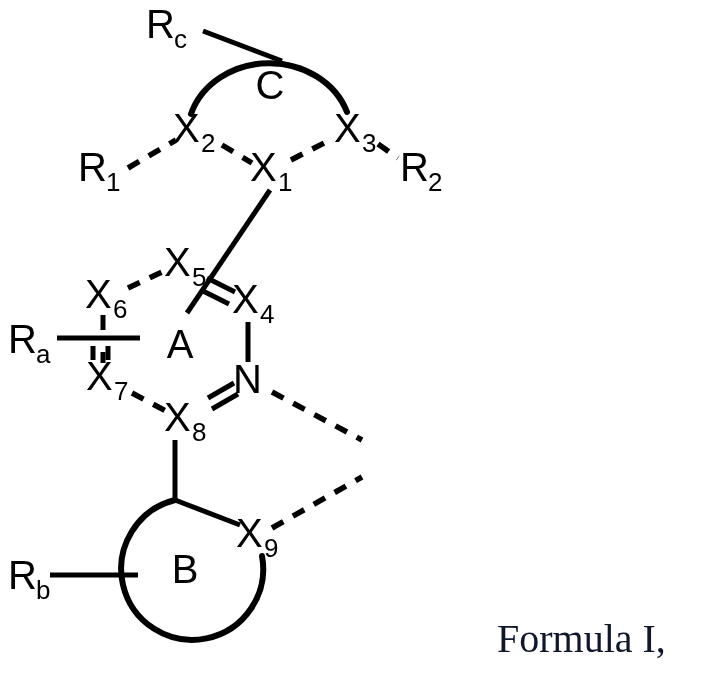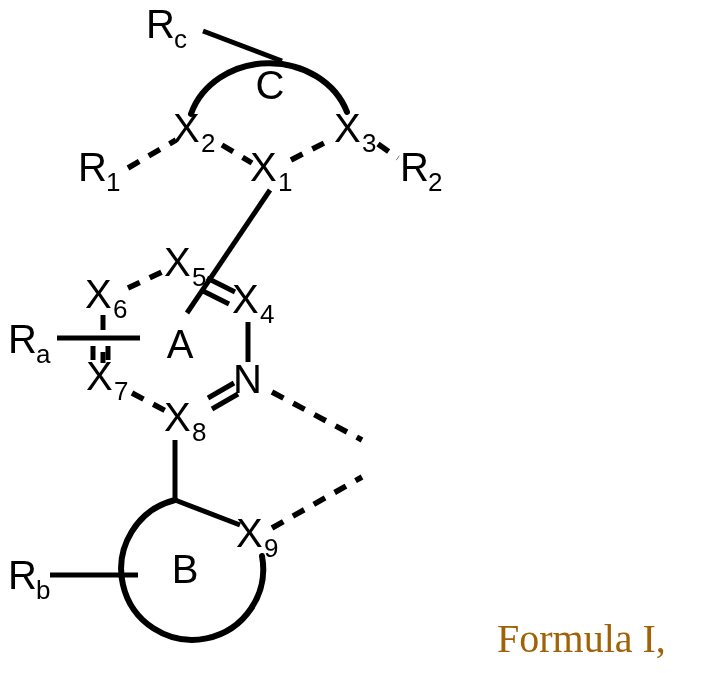--- a/index.html
+++ b/index.html
@@ -57,21 +57,21 @@
   .ring-arc {
     stroke: #000000;
     stroke-width: 6;
     fill: none;
     stroke-linecap: round;
   }
   .formula-caption {
     position: absolute;
     font-family: "Liberation Serif", serif;
     font-size: 40px;
-    color: #a16207;
+    color: #0f172a;
     white-space: nowrap;
   }
 </style>
 </head>
 <body>
 
 <div id="page">
 
   <svg id="structure" viewBox="0 0 720 673">
 

